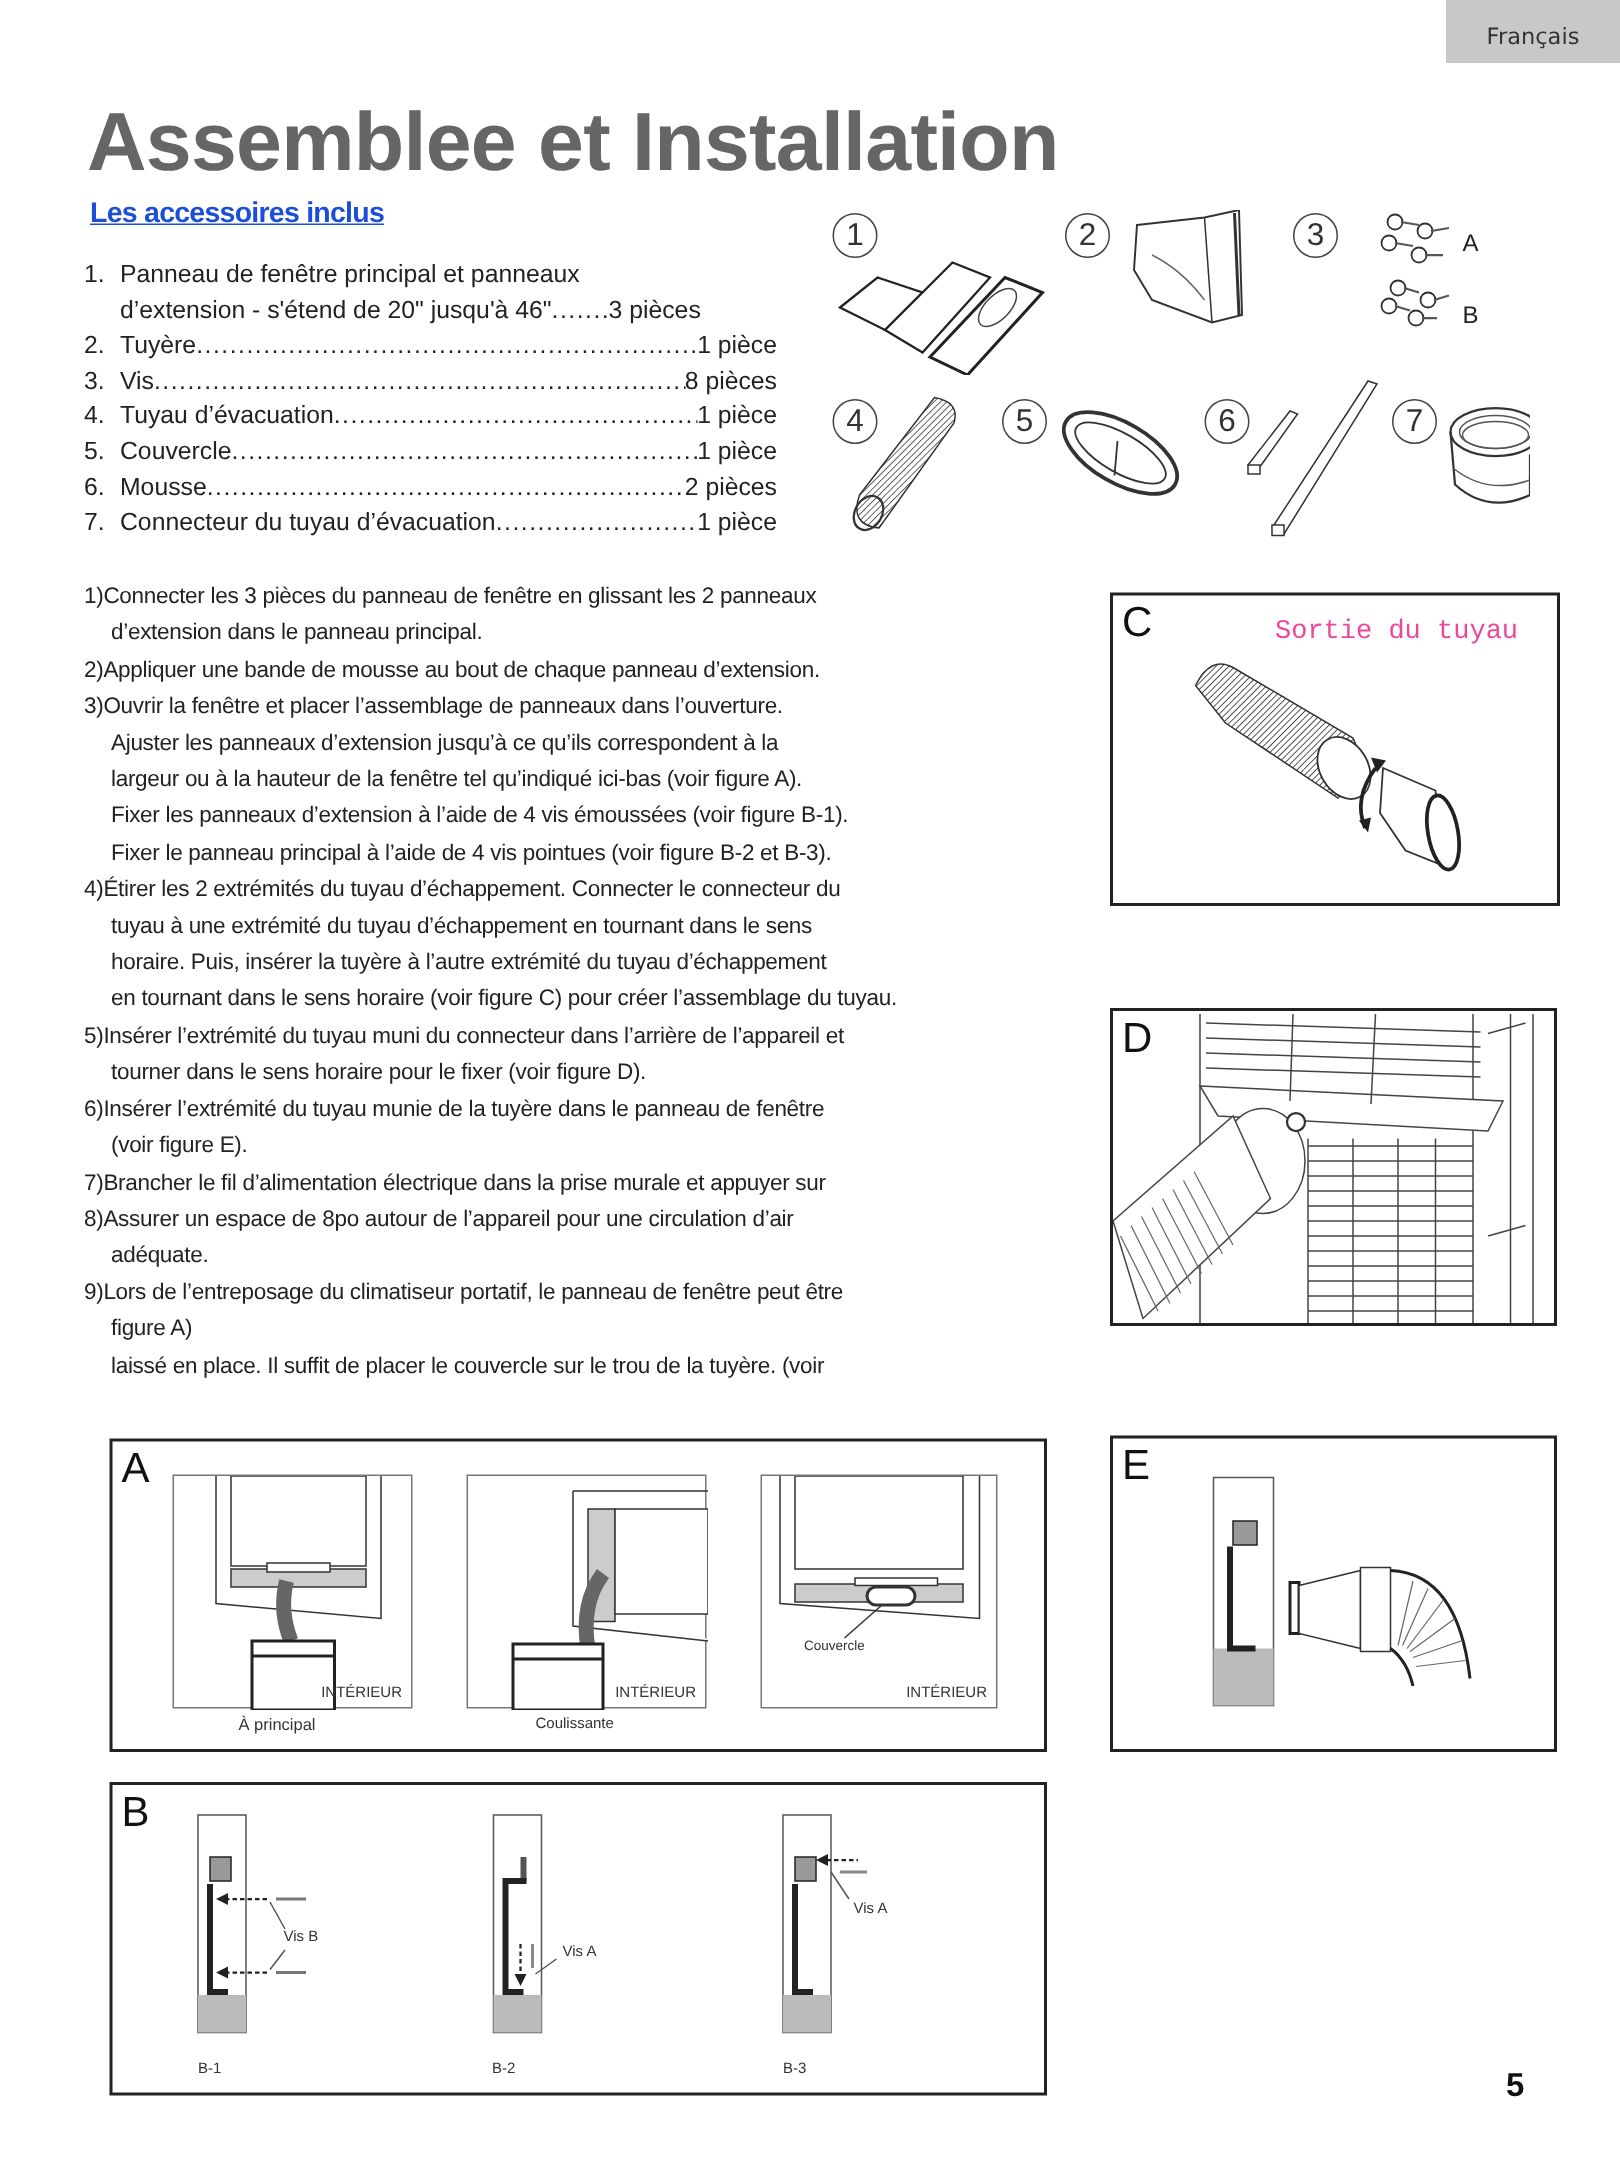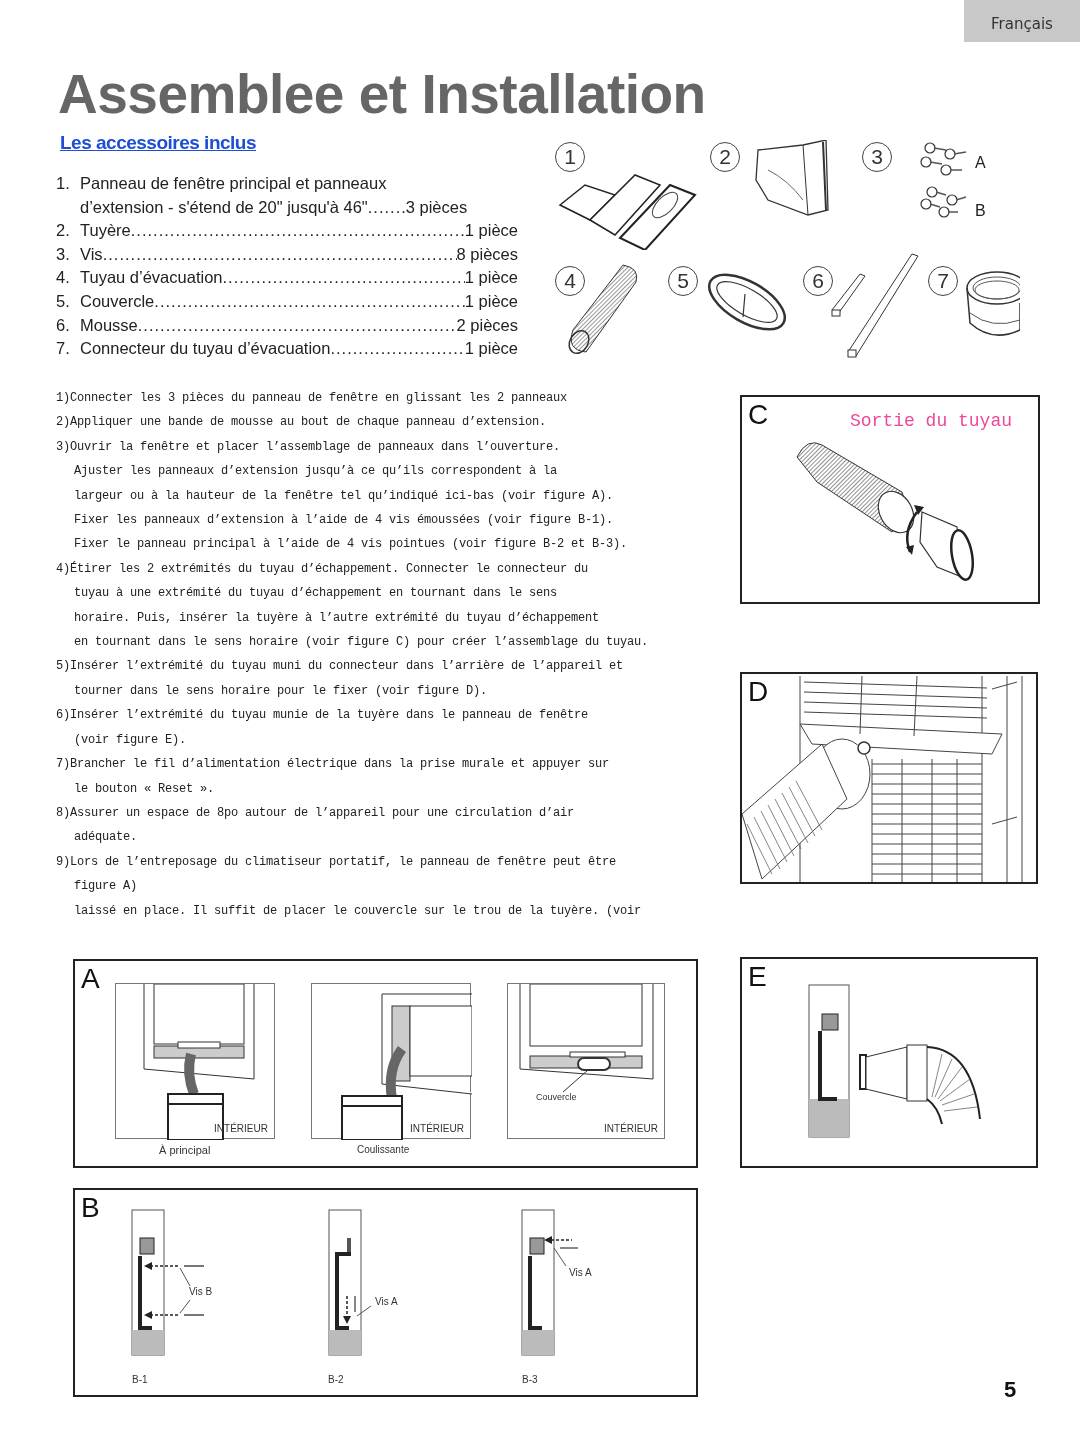--- a/index.html
+++ b/index.html
@@ -9,21 +9,21 @@
   .subtitle{position:absolute;left:60px;top:132px;font-family:"Liberation Sans",sans-serif;font-weight:bold;font-size:19px;color:#1d4ed8;text-decoration:underline;letter-spacing:-0.5px;margin:0;}
   .acc-list{position:absolute;left:56px;top:172px;width:462px;font-family:"Liberation Sans",sans-serif;font-size:16.5px;line-height:23.6px;color:#222;}
   .acc-row{display:flex;white-space:nowrap;}
   .acc-row .num{width:24px;}
   .acc-row .label{}
   .acc-row .dots{flex:1;overflow:hidden;letter-spacing:1px;}
   .acc-row .dots::after{content:"..............................................................................................................";}
   .acc-row .qty{}
   .circ{position:absolute;width:30px;height:30px;border:1.5px solid #444;border-radius:50%;font-family:"Liberation Sans",sans-serif;font-size:21px;display:flex;align-items:center;justify-content:center;box-sizing:border-box;color:#333;background:#fff;}
   .screw-label{position:absolute;font-family:"Liberation Sans",sans-serif;font-size:16px;color:#222;}
-  .steps{position:absolute;left:56px;top:386px;width:680px;font-family:Liberation Mono, monospace;font-size:12px;line-height:24.4px;color:#222;letter-spacing:-0.2px;}
+  .steps{position:absolute;left:56px;top:386px;width:680px;font-family:Liberation Sans, sans-serif;font-size:15px;line-height:24.4px;color:#222;letter-spacing:-0.2px;}
   .step{margin:0;}
   .step .n{display:inline;}
   .step .cont{display:block;padding-left:18px;}
   .fig{position:absolute;border:2px solid #222;background:#fff;box-sizing:border-box;}
   .fig-letter{position:absolute;left:6px;top:2px;font-family:"Liberation Sans",sans-serif;font-size:28px;color:#111;}
   .fig-caption{position:absolute;font-family:Liberation Mono, monospace;font-size:18px;color:#ec4899;}
   .panel{position:absolute;border:1px solid #777;background:#fff;box-sizing:border-box;}
   .small{position:absolute;font-family:"Liberation Sans",sans-serif;font-size:10px;color:#333;}
   .page-num{position:absolute;left:1004px;top:1377px;font-family:"Liberation Sans",sans-serif;font-weight:bold;font-size:22px;color:#111;}
   svg{position:absolute;}
@@ -158,27 +158,27 @@
   <svg style="left:962px;top:268px" width="58" height="75" viewBox="0 0 58 75">
     <ellipse cx="35" cy="20" rx="30" ry="16" fill="#fff" stroke="#333" stroke-width="1.5"></ellipse>
     <ellipse cx="35" cy="20" rx="24" ry="11" fill="none" stroke="#555" stroke-width="1"></ellipse>
     <ellipse cx="35" cy="22" rx="22" ry="9" fill="none" stroke="#555" stroke-width="1"></ellipse>
     <path d="M5,20 L8,55 Q30,75 58,62 L58,35" fill="none" stroke="#333" stroke-width="1.5"></path>
     <path d="M8,45 Q30,62 58,52" fill="none" stroke="#555" stroke-width="1"></path>
   </svg>
 </div>
 
 <div class="steps" id="steps">
-    <div class="step"><span class="n">1)</span><span class="first">Connecter les 3 pièces du panneau de fenêtre en glissant les 2 panneaux</span></div>
+    <div class="step"><span class="n">1)</span><span class="first">Connecter les 3 pièces du panneau de fenêtre en glissant les 2 panneaux</span><span class="cont">d’extension dans le panneau principal.</span></div>
     <div class="step"><span class="n">2)</span><span class="first">Appliquer une bande de mousse au bout de chaque panneau d’extension.</span></div>
     <div class="step"><span class="n">3)</span><span class="first">Ouvrir la fenêtre et placer l’assemblage de panneaux dans l’ouverture.</span><span class="cont">Ajuster les panneaux d’extension jusqu’à ce qu’ils correspondent à la</span><span class="cont">largeur ou à la hauteur de la fenêtre tel qu’indiqué ici-bas (voir figure A).</span><span class="cont">Fixer les panneaux d’extension à l’aide de 4 vis émoussées (voir figure B-1).</span><span class="cont">Fixer le panneau principal à l’aide de 4 vis pointues (voir figure B-2 et B-3).</span></div>
     <div class="step"><span class="n">4)</span><span class="first">Étirer les 2 extrémités du tuyau d’échappement. Connecter le connecteur du</span><span class="cont">tuyau à une extrémité du tuyau d’échappement en tournant dans le sens</span><span class="cont">horaire. Puis, insérer la tuyère à l’autre extrémité du tuyau d’échappement</span><span class="cont">en tournant dans le sens horaire (voir figure C) pour créer l’assemblage du tuyau.</span></div>
     <div class="step"><span class="n">5)</span><span class="first">Insérer l’extrémité du tuyau muni du connecteur dans l’arrière de l’appareil et</span><span class="cont">tourner dans le sens horaire pour le fixer (voir figure D).</span></div>
     <div class="step"><span class="n">6)</span><span class="first">Insérer l’extrémité du tuyau munie de la tuyère dans le panneau de fenêtre</span><span class="cont">(voir figure E).</span></div>
-    <div class="step"><span class="n">7)</span><span class="first">Brancher le fil d’alimentation électrique dans la prise murale et appuyer sur</span><span class="cont">le bouton « Reset ».</span></div>
+    <div class="step"><span class="n">7)</span><span class="first">Brancher le fil d’alimentation électrique dans la prise murale et appuyer sur</span></div>
     <div class="step"><span class="n">8)</span><span class="first">Assurer un espace de 8po autour de l’appareil pour une circulation d’air</span><span class="cont">adéquate.</span></div>
     <div class="step"><span class="n">9)</span><span class="first">Lors de l’entreposage du climatiseur portatif, le panneau de fenêtre peut être</span><span class="cont">figure A)</span><span class="cont">laissé en place. Il suffit de placer le couvercle sur le trou de la tuyère. (voir</span></div>
   </div>
 
 <div class="fig" style="left:740px;top:395px;width:300px;height:209px">
   <div class="fig-letter">C</div>
   <div class="fig-caption" style="left:108px;top:14px">Sortie du tuyau</div>
   <svg style="left:50px;top:40px" width="200" height="150" viewBox="0 0 200 150">
     <defs>
         <pattern id="hatch2" width="3" height="3" patternUnits="userSpaceOnUse" patternTransform="rotate(45)">

